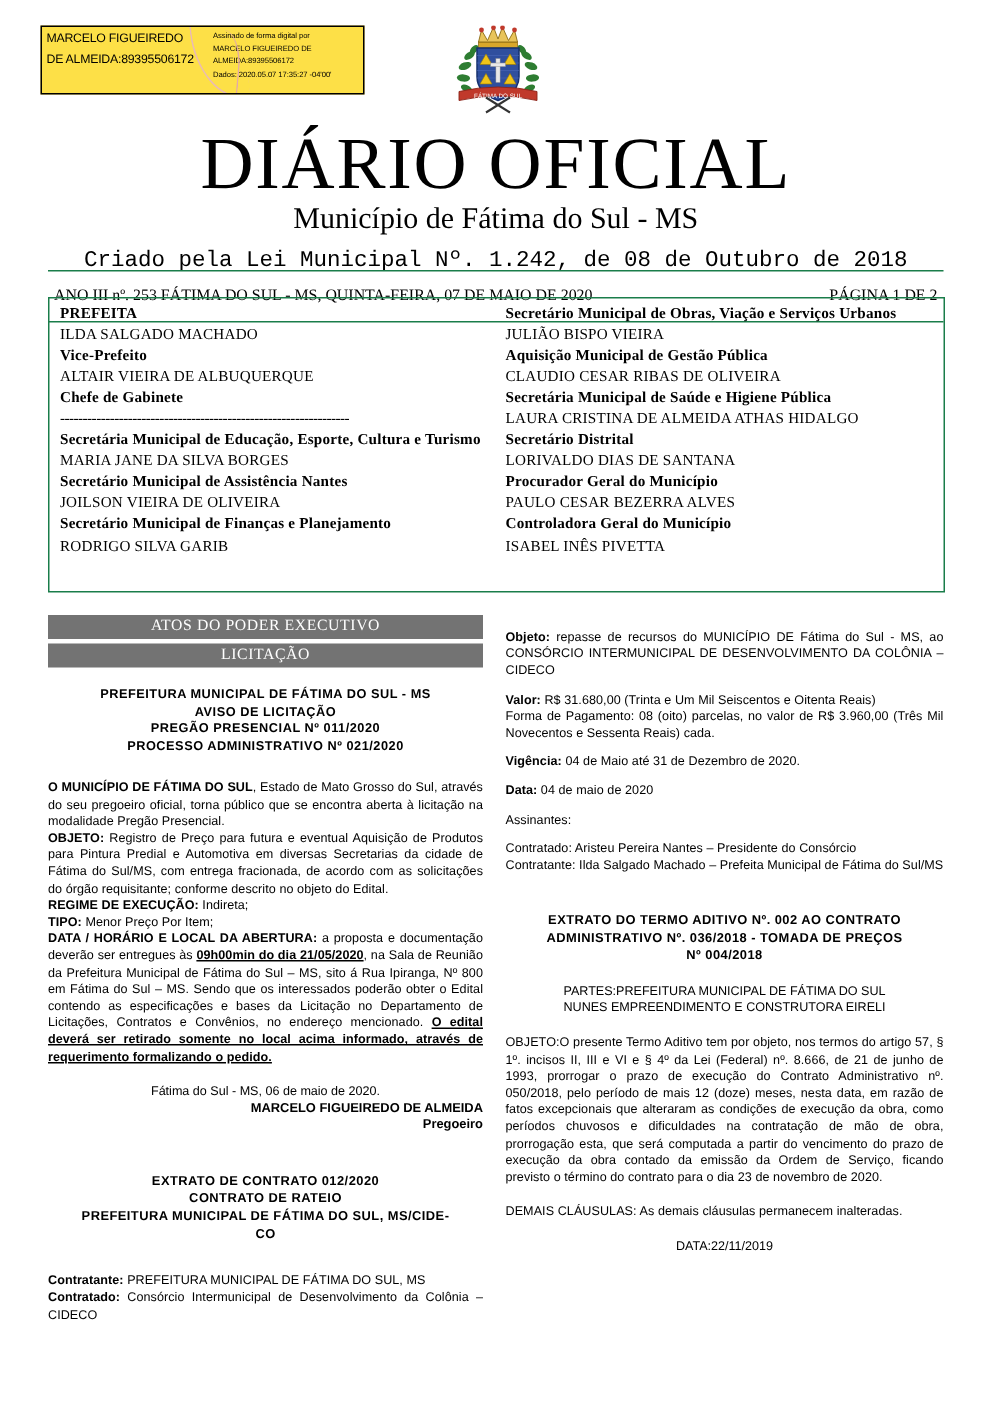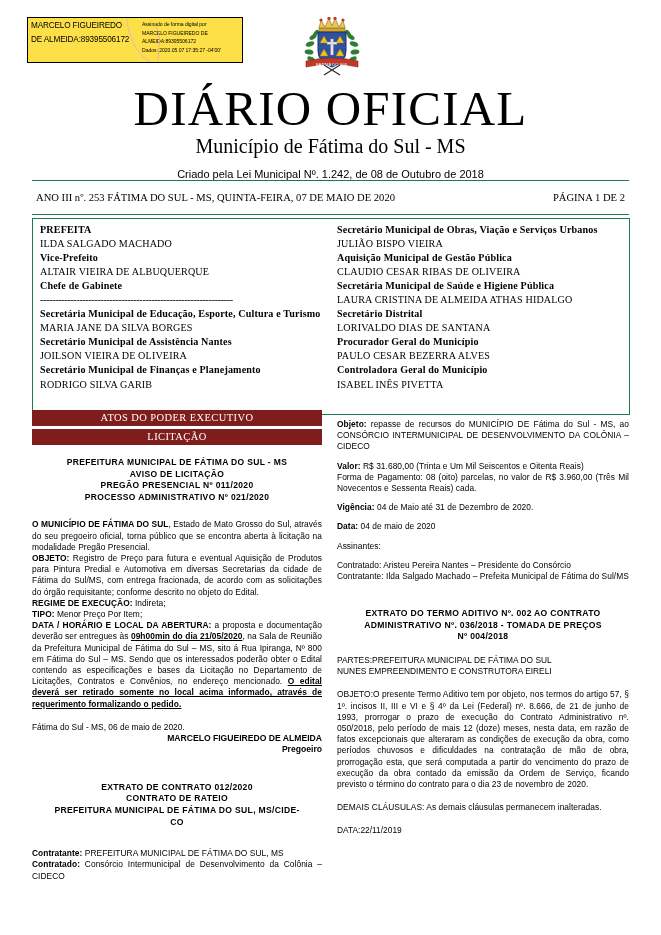--- a/index.html
+++ b/index.html
@@ -101,22 +101,22 @@
   }
   .masthead-sub {
     font-family: "Liberation Serif", serif;
     font-size: 20px;
     line-height: 25px;
     font-weight: 400;
     color: #000;
   }
   .masthead-law {
     margin-top: 7px;
-    font-family: Liberation Sans, sans-serif;
-    font-size: 11px;
+    font-family: Liberation Mono, monospace;
+    font-size: 15px;
     line-height: 16px;
     font-weight: 400;
     color: #000;
   }
 
   
   .issue-bar {
     position: absolute;
     left: 32px;
     top: 180px;
@@ -139,21 +139,21 @@
     font-family: "Liberation Serif", serif;
     font-size: 10.6px;
     padding-right: 4px;
     white-space: nowrap;
   }
 
   
   .officials {
     position: absolute;
     left: 32px;
-    top: 218px;
+    top: 198px;
     width: 598px;
     height: 197px;
     border: 1.6px solid #1a7d4a;
     box-sizing: border-box;
     display: flex;
   }
   .off-col {
     box-sizing: border-box;
     padding: 4px 5px 0 7px;
     font-family: "Liberation Serif", serif;
@@ -185,21 +185,21 @@
     width: 290px;
   }
   .col-right {
     position: absolute;
     left: 337px;
     top: 419px;
     width: 292px;
   }
 
   .green-banner {
-    background: #7f1d1d;
+    background: #737373;
     color: #ffffff;
     text-align: center;
     font-family: "Liberation Serif", serif;
     font-size: 10.5px;
     line-height: 13px;
     padding: 1px 0 2px 0;
     letter-spacing: 0.4px;
   }
   .banner-gap { height: 3px; }
 
@@ -224,21 +224,21 @@
     text-align: justify;
     letter-spacing: 0.05px;
   }
   .body-text b { font-weight: bold; }
   .body-text .bu { font-weight: bold; text-decoration: underline; }
 
   .plain-line {
     font-family: "Liberation Sans", sans-serif;
     font-size: 8.4px;
     line-height: 11.2px;
-    text-align: left;
+    text-align: center;
   }
   .right-align-bold {
     font-family: "Liberation Sans", sans-serif;
     font-size: 8.6px;
     line-height: 11.4px;
     font-weight: bold;
     text-align: right;
   }
   .center-bold {
     font-family: "Liberation Sans", sans-serif;

